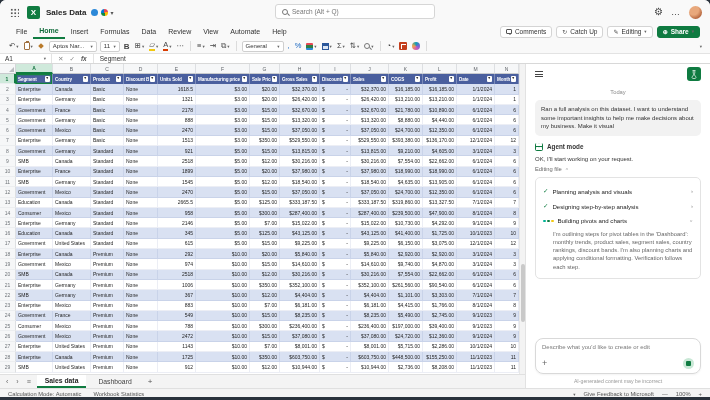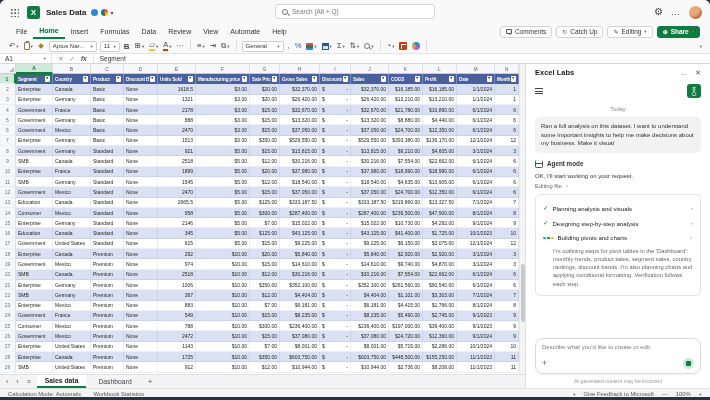--- a/index.html
+++ b/index.html
@@ -951,27 +951,20 @@
         <span class="tab-nav">‹</span>
         <span class="tab-nav">›</span>
         <span class="tab-nav">≡</span>
         <span class="sheet-tab active">Sales data</span>
         <span class="sheet-tab">Dashboard</span>
         <span class="add-tab">+</span>
       </div>
     </div>
 
     <div class="panel">
-      <div class="panel-header">
-        <span class="panel-title">Excel Labs</span>
-        <span class="panel-hbtns">
-          <span>…</span>
-          <span>✕</span>
-        </span>
-      </div>
       <div class="panel-toolrow">
         <span class="hamburger"></span>
         <span class="flask-btn">
           <svg width="8" height="9" viewBox="0 0 8 9">
               <path d="M2.5 0.5h3M3.2 0.8v2.4l2.6 3.6a1.1 1.1 0 0 1-.9 1.7H3.1a1.1 1.1 0 0 1-.9-1.7l2.6-3.6V0.8" fill="none" stroke="#fff" stroke-width="0.7"></path>
             </svg>
         </span>
       </div>
       <div class="panel-scroll">
         <div class="today">Today</div>

